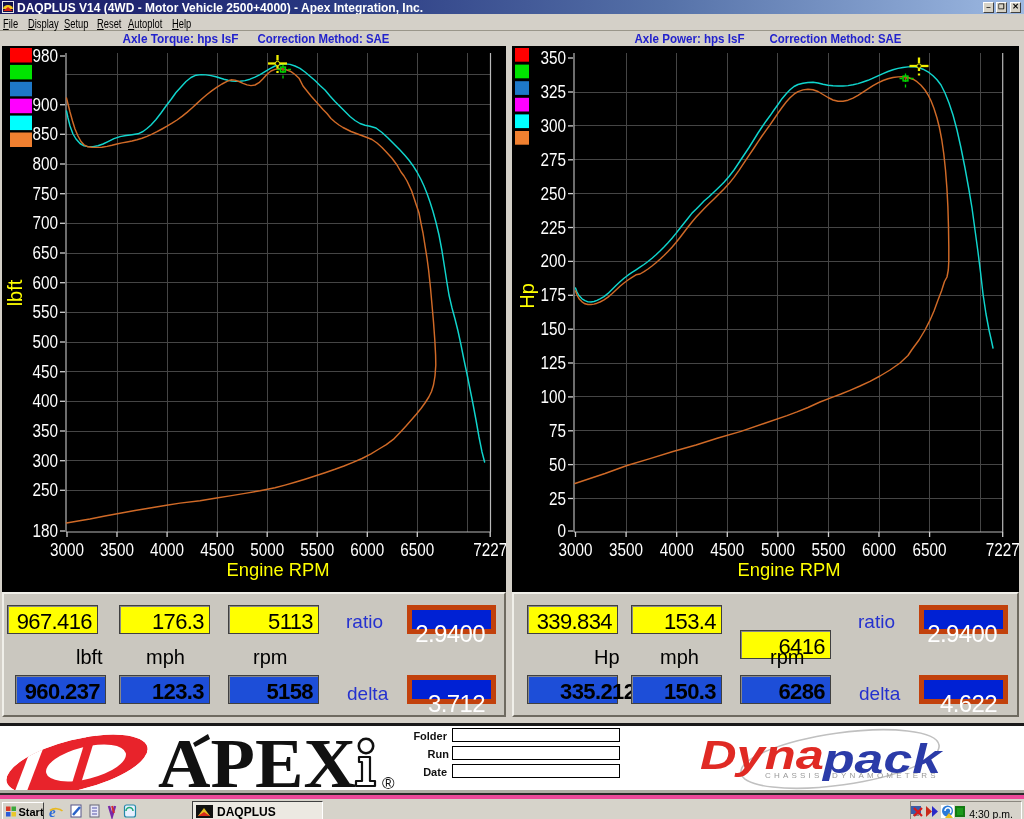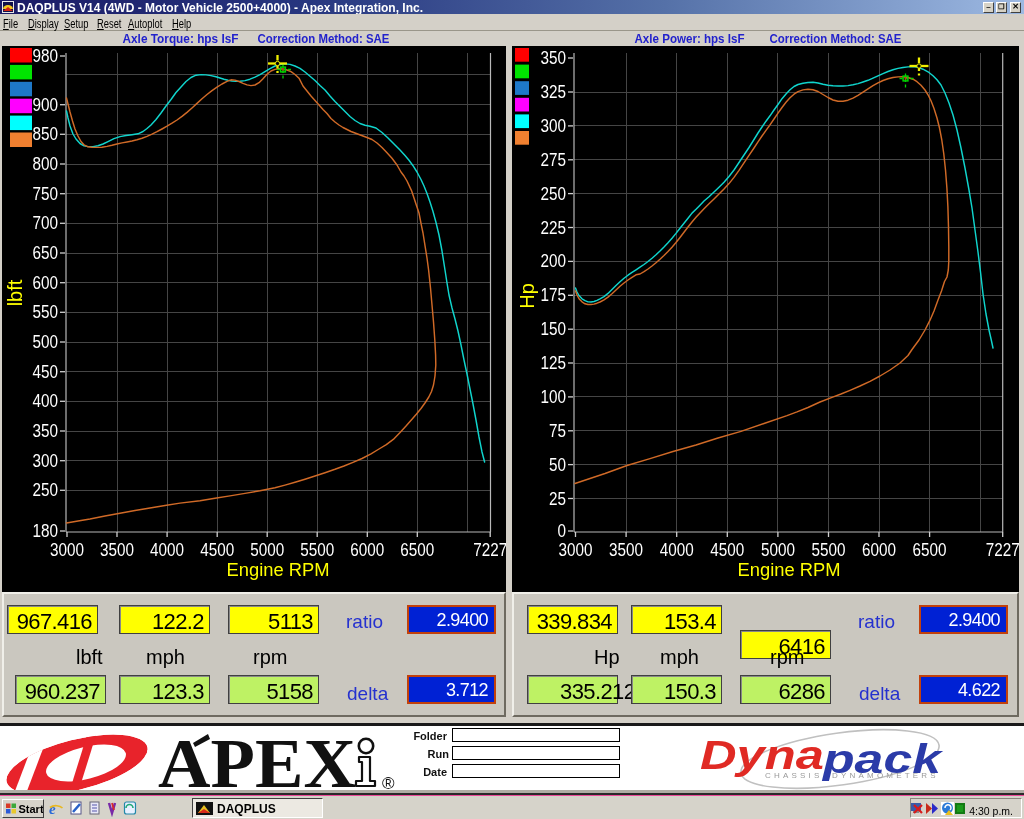--- a/index.html
+++ b/index.html
@@ -7,28 +7,28 @@
 #titlebar{left:0;top:0;width:1024px;height:14px;background:linear-gradient(90deg,#1b1b66 0%,#27367f 30%,#5571a8 65%,#9db9e2 100%);}
 #titletext{left:17px;top:1px;font-size:12px;font-weight:bold;color:#fff;letter-spacing:0px;white-space:nowrap;}
 .winbtn{top:1.5px;width:11px;height:11px;background:#d6d2c6;border-top:1px solid #fff;border-left:1px solid #fff;border-right:1px solid #404040;border-bottom:1px solid #404040;font-size:8px;line-height:8px;text-align:center;color:#000;font-weight:bold;}
 #menubar{left:0;top:14px;width:1024px;height:17px;background:#d4d0c8;border-bottom:1px solid #9a968a;}
 .menuitem{position:absolute;top:17px;font-size:12px;color:#000;transform:scaleX(0.78);transform-origin:0 0;}
 #readL,#readR{top:592px;height:125px;background:#cac7bf;border-top:2px solid #f0efe9;border-left:2px solid #f0efe9;border-right:2px solid #6e6a60;border-bottom:2px solid #6e6a60;}
 #readL{left:2px;width:504px;}
 #readR{left:512px;width:507px;}
 .vbox{position:absolute;height:29px;border:1px solid #404040;box-shadow:inset 1px 1px 0 #888;font-size:22px;letter-spacing:-0.6px;color:#000;text-align:right;padding:3px 5px 0 0;}
 .ylw{background:#ffff00;}
-.grn{background:#bef264;}
-.blu{position:absolute;height:29px;background:#0021d4;border:2px solid #c2410c;font-size:18px;letter-spacing:-0.6px;color:#fff;text-align:right;padding:3px 6px 0 0;}
+.grn{background:#1d4ed8;font-weight:bold;}
+.blu{position:absolute;height:29px;background:#0021d4;border:5px solid #c2410c;font-size:24px;letter-spacing:-0.6px;color:#fff;text-align:right;padding:10px 6px 0 0;}
 .rlabel{position:absolute;font-size:19px;color:#2531cf;}
 .ulabel{position:absolute;font-size:20px;color:#000;}
 #whitestrip{left:0;top:723px;width:1024px;height:67px;background:#fff;border-top:3px solid #1a1a1a;}
 #grayline{left:0;top:790px;width:1024px;height:3px;background:#b0ada5;}
 #darkline{left:0;top:793px;width:1024px;height:2px;background:#2a2a2a;}
-#taskbar{left:0;top:795px;width:1024px;height:24px;background:#d6d3ca;border-top:1px solid #ec4899;}
+#taskbar{left:0;top:795px;width:1024px;height:24px;background:#d6d3ca;border-top:4px solid #ec4899;}
 #startbtn{left:2px;top:3px;width:42px;height:19px;background:#d6d3ca;border-top:1px solid #fff;border-left:1px solid #fff;border-right:1px solid #404040;border-bottom:1px solid #404040;}
 #daqbtn{left:192px;top:2px;width:131px;height:20px;background:#ece9e2;border-top:1px solid #404040;border-left:1px solid #404040;border-right:1px solid #fff;border-bottom:1px solid #fff;font-size:12px;font-weight:bold;color:#000;padding:3px 0 0 24px;}
 #tray{right:2px;top:2px;width:112px;height:20px;background:#d6d3ca;border-top:1px solid #8a877e;border-left:1px solid #8a877e;border-right:1px solid #fff;border-bottom:1px solid #fff;}
 .field{position:absolute;left:452px;width:168px;height:14px;background:#fff;border:1px solid #000;}
 .flabel{position:absolute;font-size:11px;font-weight:bold;color:#111;text-align:right;width:45px;}
 </style></head><body>
 <div id="page">
 <div class="abs" id="titlebar"></div>
 <svg class="abs" style="left:2px;top:1px;" width="12" height="12" viewBox="0 0 12 12">
       <rect width="12" height="12" fill="#10104a"></rect>
@@ -238,21 +238,21 @@
 <line x1="387.5" y1="47.5" x2="402.5" y2="47.5" stroke="#00d400" stroke-width="1.3" stroke-dasharray="3,2.5"></line>
 <rect x="391.1" y="45.1" width="4.8" height="4.8" fill="none" stroke="#00d400" stroke-width="1.5"></rect>
 <rect x="392.5" y="46.5" width="2" height="2" fill="#c03020"></rect>
 <line x1="397.5" y1="35" x2="416.5" y2="35" stroke="#f0f000" stroke-width="2.3"></line>
 <line x1="407" y1="26.5" x2="407" y2="44.5" stroke="#f0f000" stroke-width="2.3" stroke-dasharray="5.5,2.5"></line>
 <circle cx="407" cy="35" r="2.2" fill="#000" stroke="#f0f000" stroke-width="1"></circle>
 </svg>
 <div class="abs" id="readL"></div>
 <div class="abs" id="readR"></div>
 <div class="vbox ylw" style="left:7px;top:605px;width:91px;">967.416</div>
-<div class="vbox ylw" style="left:119px;top:605px;width:91px;">122.2</div>
+<div class="vbox ylw" style="left:119px;top:605px;width:91px;">176.3</div>
 <div class="vbox ylw" style="left:228px;top:605px;width:91px;">5113</div>
 <div class="vbox grn" style="left:15px;top:675px;width:91px;">960.237</div>
 <div class="vbox grn" style="left:119px;top:675px;width:91px;">123.3</div>
 <div class="vbox grn" style="left:228px;top:675px;width:91px;">5158</div>
 <div class="ulabel" style="left:76px;top:646px;">lbft</div>
 <div class="ulabel" style="left:146px;top:646px;">mph</div>
 <div class="ulabel" style="left:253px;top:646px;">rpm</div>
 <div class="rlabel" style="left:346px;top:611px;">ratio</div>
 <div class="rlabel" style="left:347px;top:683px;">delta</div>
 <div class="blu" style="left:407px;top:605px;width:89px;">2.9400</div>

